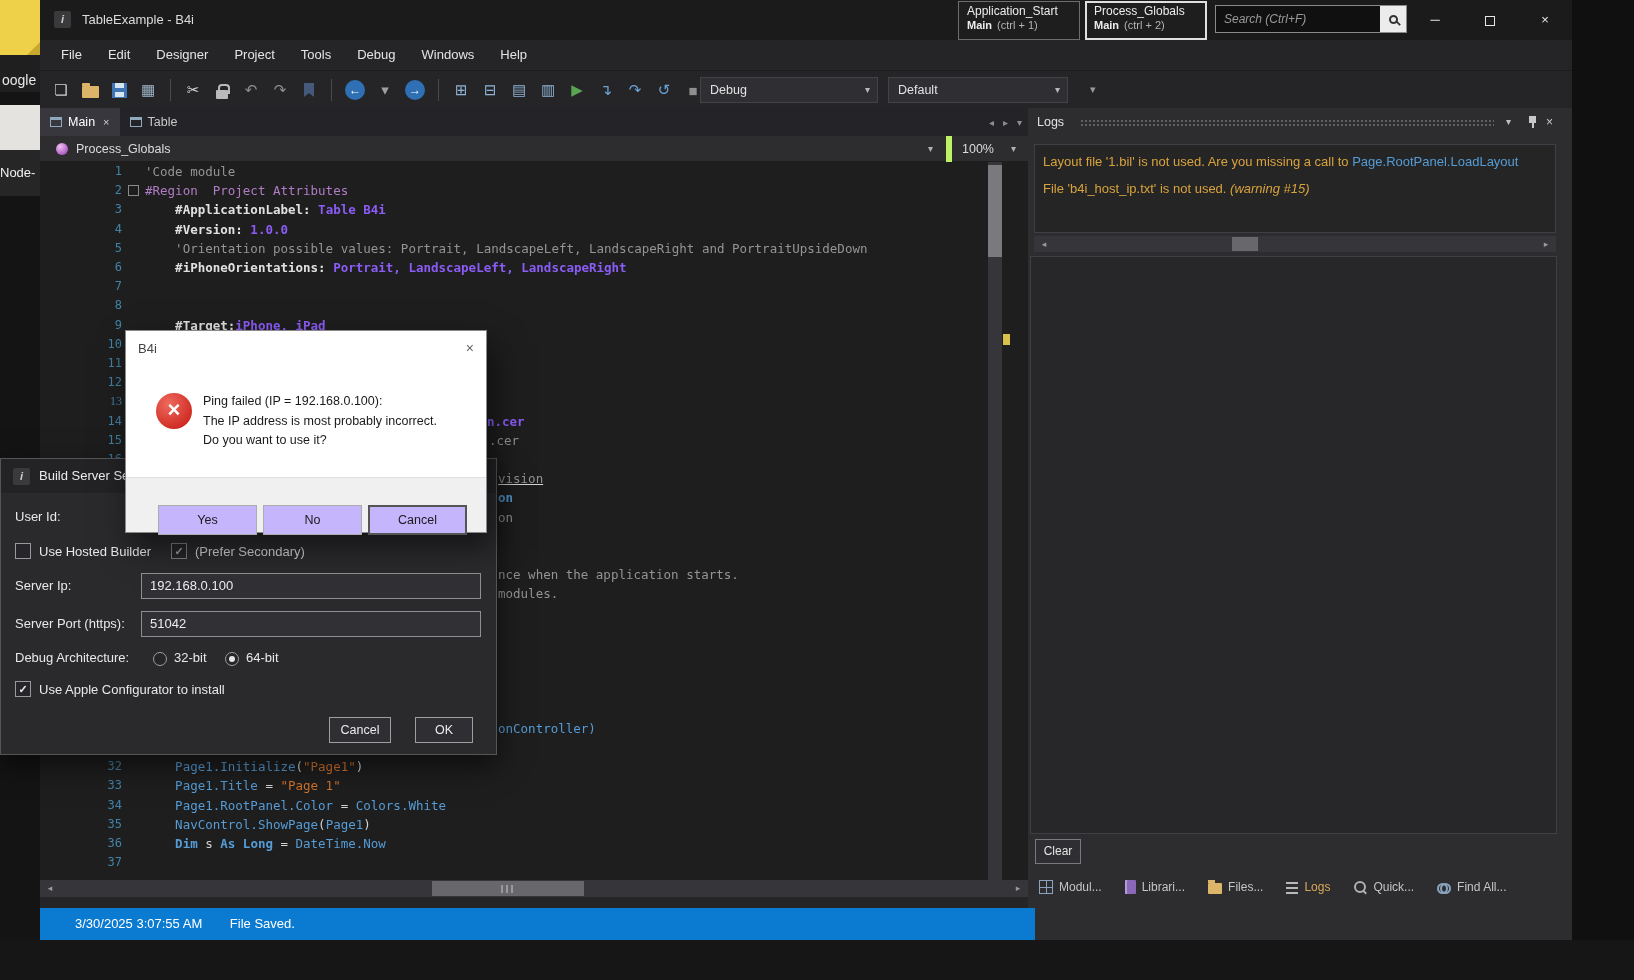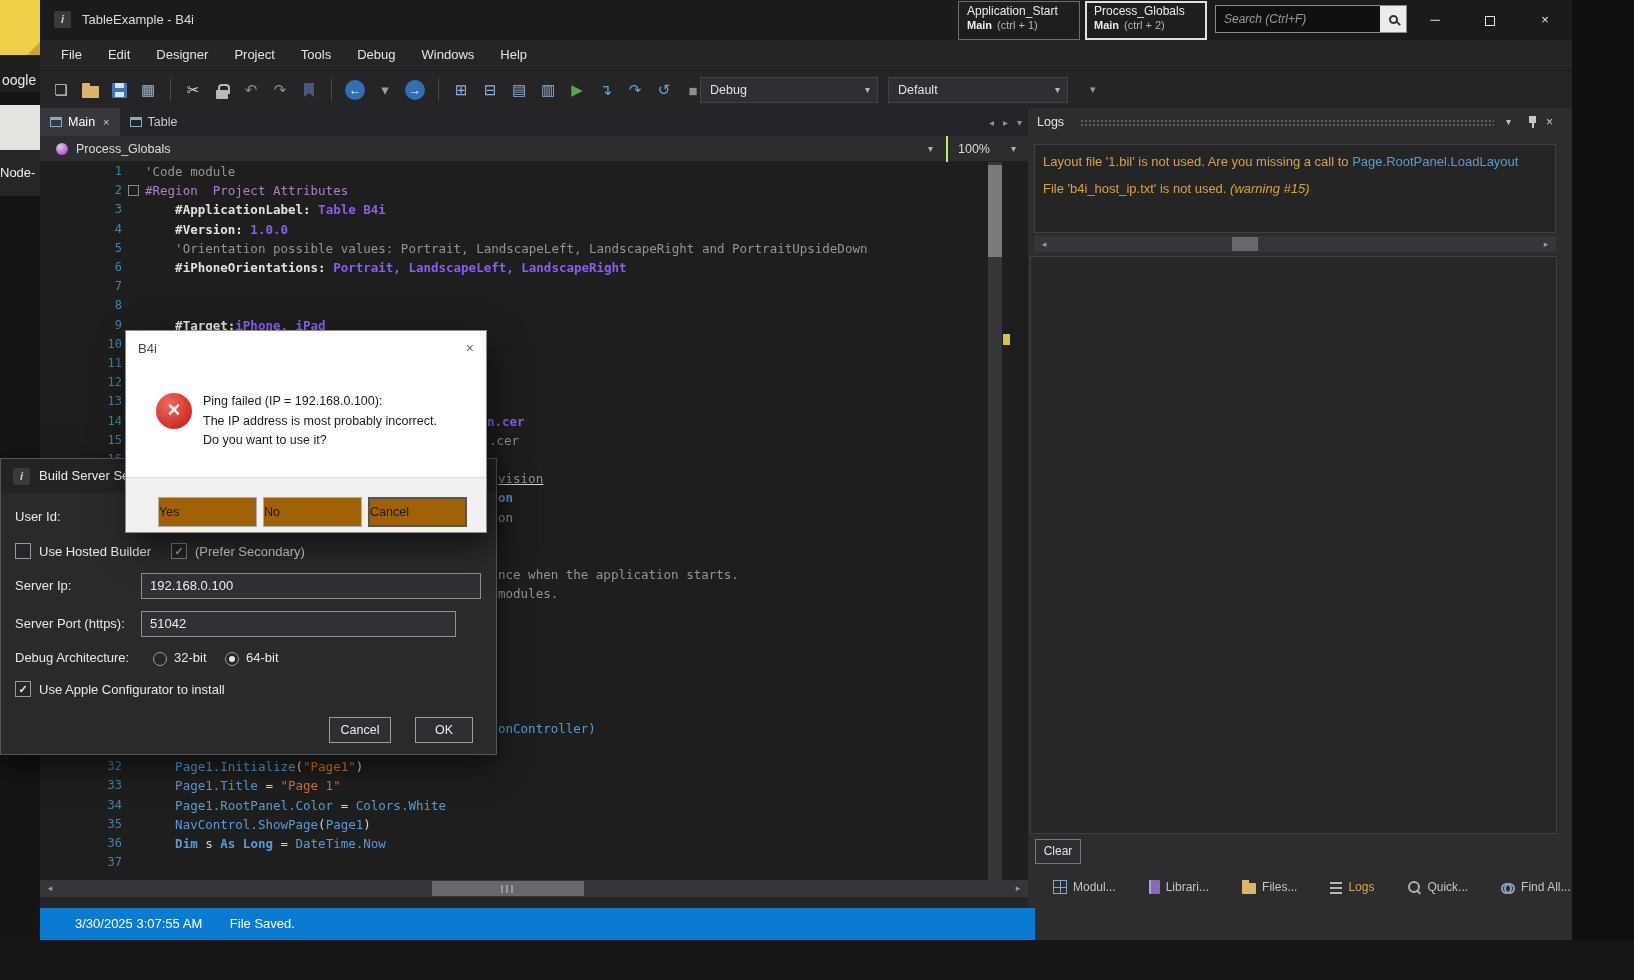--- a/index.html
+++ b/index.html
@@ -69,21 +69,21 @@
 .doc-tab{display:flex;align-items:center;padding:0 10px;font-size:12.5px;color:#c8c8c8}
 .doc-tab.active{background:#37373d;color:#fff}
 .icf-form{width:12px;height:10px;border:1px solid #8ea8be;border-top:3px solid #8ea8be;margin-right:6px}
 .doc-close{margin-left:8px;font-size:11px;color:#cfcfcf}
 .tab-nav{position:absolute;right:6px;top:0;height:28px;display:flex;align-items:center;gap:9px;color:#8e8e8e;font-size:10px}
 
 .navbar{position:absolute;left:0;top:136px;width:988px;height:26px;background:#2d2d30;border-bottom:1px solid #1e1e1e}
 .globals-icon{position:absolute;left:16px;top:7px;width:12px;height:12px;border-radius:50%;background:radial-gradient(circle at 35% 30%,#eec0f0,#b15fc6 70%)}
 .scope{position:absolute;left:36px;top:0;line-height:26px;font-size:12.5px;color:#dcdcdc}
 .nav-caret{position:absolute;left:888px;top:0;line-height:26px;color:#b0b0b0;font-size:10px}
-.zoombox{position:absolute;left:906px;top:0;width:78px;height:26px;font-size:12.5px;color:#dcdcdc;line-height:26px;padding-left:10px;border-left:2px solid #bef264}
+.zoombox{position:absolute;left:906px;top:0;width:78px;height:26px;font-size:12.5px;color:#dcdcdc;line-height:26px;padding-left:10px;border-left:6px solid #bef264}
 .zoombox .caret{position:absolute;right:8px;top:0;line-height:26px;font-size:10px;color:#b0b0b0}
 
 
 .code{position:absolute;left:0;top:162px;width:988px;height:718px;background:#1e1e1e;font-family:"DejaVu Sans Mono",monospace;font-size:12.5px;overflow:hidden}
 .code-line{position:absolute;left:0;width:100%;height:20px}
 .ln{position:absolute;left:0;top:0;width:82px;text-align:right;color:#4183a8;font-size:12px;line-height:19px}
 .ct{position:absolute;left:105px;top:0;line-height:19px;white-space:pre;color:#d4d4d4}
 .tok-cm{color:#949494}
 .tok-reg{color:#b07cc6}
 .tok-attr{color:#e0e0e0;font-weight:bold}
@@ -121,21 +121,21 @@
 .warnbox{position:absolute;left:6px;top:36px;width:522px;height:89px;background:#252526;border:1px solid #3f3f46;overflow:hidden;padding:3px 8px}
 .warn-line{white-space:nowrap;font-size:13px;line-height:27px}
 .wl-warn{display:inline;color:#d9a33c}
 .wl-link{display:inline;color:#559cd5}
 .wl-em{display:inline;color:#d9a33c;font-style:italic}
 .wscroll{position:absolute;left:6px;top:128px;width:522px;height:16px;background:#36363a}
 .wscroll .harrow{line-height:16px}
 .wthumb{position:absolute;left:198px;top:1px;width:26px;height:14px;background:#68686c}
 .logbox{position:absolute;left:2px;top:148px;width:527px;height:578px;background:#27272a;border:1px solid #3f3f46}
 .clear-btn{position:absolute;left:7px;top:731px;width:46px;height:25px;background:#2f2f33;border:1px solid #7a7a7e;color:#e4e4e4;font-size:12px;text-align:center;line-height:23px}
-.panel-tabs{position:absolute;left:16px;top:764px;height:30px;display:flex;align-items:center;gap:15px}
+.panel-tabs{position:absolute;left:2px;top:764px;height:30px;display:flex;align-items:center;gap:5px}
 .ptab{display:flex;align-items:center;gap:6px;padding:0 9px;height:26px;font-size:12px;color:#c4c4c4;white-space:nowrap}
 .ptab.active .ptab-label{color:#d7a85a}
 .pic{width:14px;height:14px;position:relative;flex:0 0 auto}
 .modules-icon{border:1px solid #8aa3be;background:linear-gradient(90deg,transparent 6px,#8aa3be 6px,#8aa3be 7px,transparent 7px),linear-gradient(transparent 6px,#8aa3be 6px,#8aa3be 7px,transparent 7px)}
 .libraries-icon{width:11px;height:14px;background:#8968b8;border-radius:1px;box-shadow:inset 2px 0 0 #b49ad8}
 .files-icon{width:14px;height:11px;margin-top:2px;background:#dcb569;border-radius:1px;position:relative}
 .files-icon::before{content:"";position:absolute;top:-3px;left:0;width:7px;height:3px;background:#dcb569}
 .logs-icon{width:12px;height:12px;margin-top:1px;background:repeating-linear-gradient(#b8b8b8 0 2px,transparent 2px 5px)}
 .quick-search-icon::before{content:"";position:absolute;left:1px;top:1px;width:8px;height:8px;border:2px solid #b0b0b0;border-radius:50%}
 .quick-search-icon::after{content:"";position:absolute;right:0;bottom:1px;width:5px;height:2px;background:#b0b0b0;transform:rotate(45deg)}
@@ -153,21 +153,21 @@
 .cb.checked::after{content:"✓"}
 .cb.dim{border-color:#7e7e7e;color:#9e9e9e}
 .cb-hosted{left:14px;top:84px}
 .lbl-hosted{left:38px;top:85px}
 .cb-prefer{left:170px;top:84px}
 .lbl-prefer{left:194px;top:85px;color:#d2d2d2}
 .lbl-serverip{left:14px;top:119px}
 .input{position:absolute;height:26px;background:#313135;border:1px solid #8f8f8f;color:#ececec;font-size:13px;line-height:24px;padding-left:8px}
 .in-ip{left:140px;top:114px;width:340px}
 .lbl-port{left:14px;top:157px}
-.in-port{left:140px;top:152px;width:315px}
+.in-port{left:140px;top:152px;width:340px}
 .lbl-arch{left:14px;top:191px}
 .radio{position:absolute;width:14px;height:14px;border:1px solid #9e9e9e;border-radius:50%;background:#26262a}
 .radio.sel::after{content:"";position:absolute;left:3px;top:3px;width:6px;height:6px;border-radius:50%;background:#e6e6e6}
 .rad-32{left:152px;top:193px}
 .lbl-32{left:173px;top:191px}
 .rad-64{left:224px;top:193px}
 .lbl-64{left:245px;top:191px}
 .cb-apple{left:14px;top:222px}
 .lbl-apple{left:38px;top:223px}
 .db-btn{position:absolute;height:26px;background:#2f2f33;border:1px solid #9e9e9e;color:#ececec;font-size:12.5px;text-align:center;line-height:24px}
@@ -175,21 +175,21 @@
 .btn-ok{left:414px;top:258px;width:58px}
 
 
 .dlg-ping{position:absolute;left:125px;top:330px;width:362px;height:203px;background:#fff;border:1px solid #8a8a8a;box-shadow:6px 14px 30px rgba(0,0,0,.55);z-index:60}
 .pg-title-text{position:absolute;left:12px;top:0;line-height:35px;font-size:13px;color:#444}
 .pg-close{position:absolute;right:12px;top:0;line-height:35px;font-size:14px;color:#666}
 .err-icon{position:absolute;left:30px;top:62px;width:36px;height:36px;border-radius:50%;background:radial-gradient(circle at 35% 30%,#ef6a5e,#cf2b23 75%)}
 .err-icon::after{content:"×";position:absolute;left:0;top:0;width:36px;text-align:center;line-height:34px;color:#fff;font-size:22px;font-weight:bold}
 .pg-text{position:absolute;left:77px;top:61px;font-size:12.5px;color:#1a1a1a;line-height:19.5px;white-space:nowrap}
 .pg-footer{position:absolute;left:0;bottom:0;width:100%;height:55px;background:#f0f0f0;border-top:1px solid #e0e0e0}
-.pg-btn{position:absolute;top:19px;width:99px;height:30px;background:#a16207;border:1px solid #acacac;font-size:12.5px;color:#1a1a1a;text-align:left;line-height:28px}
+.pg-btn{position:absolute;top:27px;width:99px;height:30px;background:#c4b5fd;border:1px solid #acacac;font-size:12.5px;color:#1a1a1a;text-align:center;line-height:28px}
 .pg-yes{left:32px}
 .pg-no{left:137px}
 .pg-cancel{left:242px;border:2px solid #555;line-height:26px}
 
 .bottom-strip{position:absolute;left:0;top:940px;width:1634px;height:40px;background:#161616;z-index:40}
 </style>
 </head>
 <body>
 
 <div class="screen">
@@ -358,21 +358,21 @@
             <div class="ct"></div>
           </div>
           <div class="code-line" style="top: 192px;">
             <div class="ln">11</div>
             <div class="ct"></div>
           </div>
           <div class="code-line" style="top: 211.2px;">
             <div class="ln">12</div>
             <div class="ct"></div>
           </div>
-          <div class="code-line" style="top: 230.4px;">
+          <div class="code-line" style="top: 230.4px; font-family: Liberation Serif, serif;">
             <div class="ln">13</div>
             <div class="ct"></div>
           </div>
           <div class="code-line" style="top: 249.6px;">
             <div class="ln">14</div>
             <div class="ct"></div>
             <div class="ct" style="left: 447px;"><div class="tok-val">n.cer</div></div>
           </div>
           <div class="code-line" style="top: 268.8px;">
             <div class="ln">15</div>

